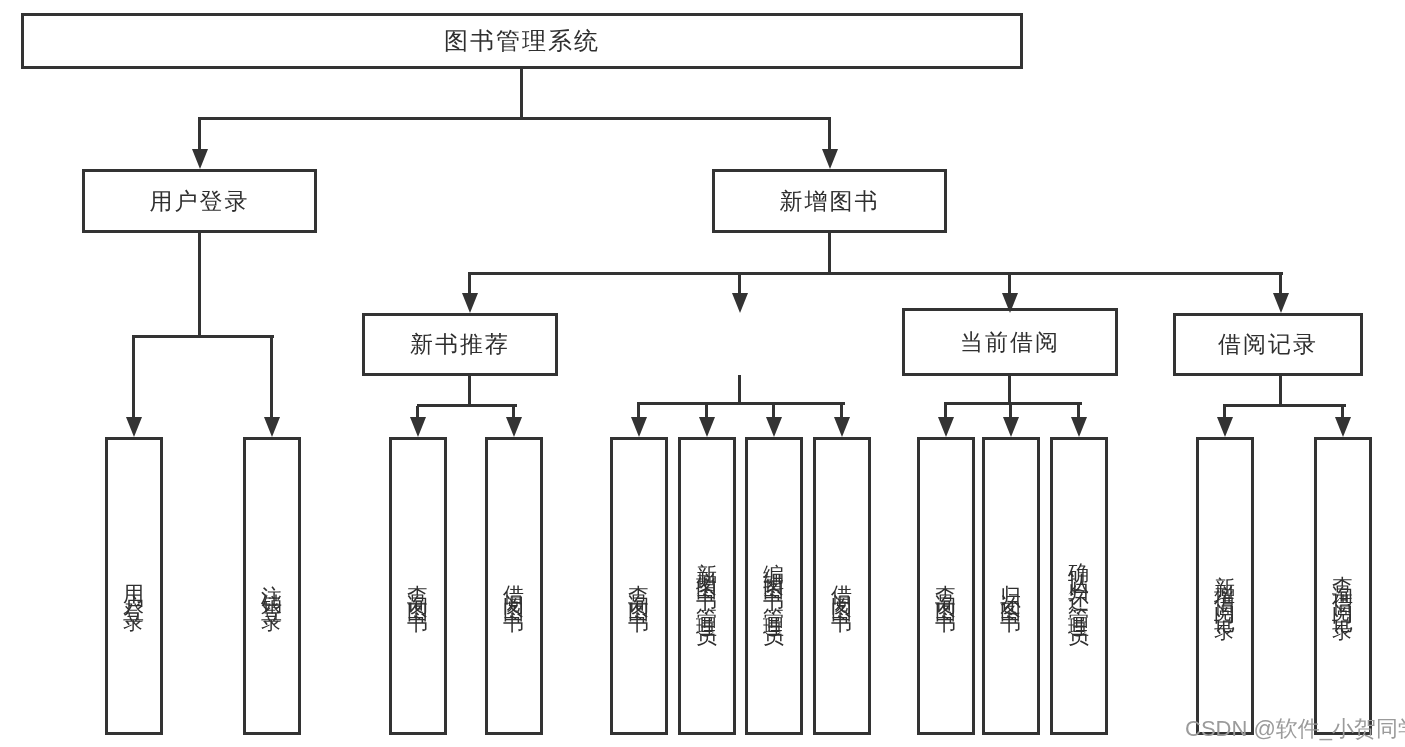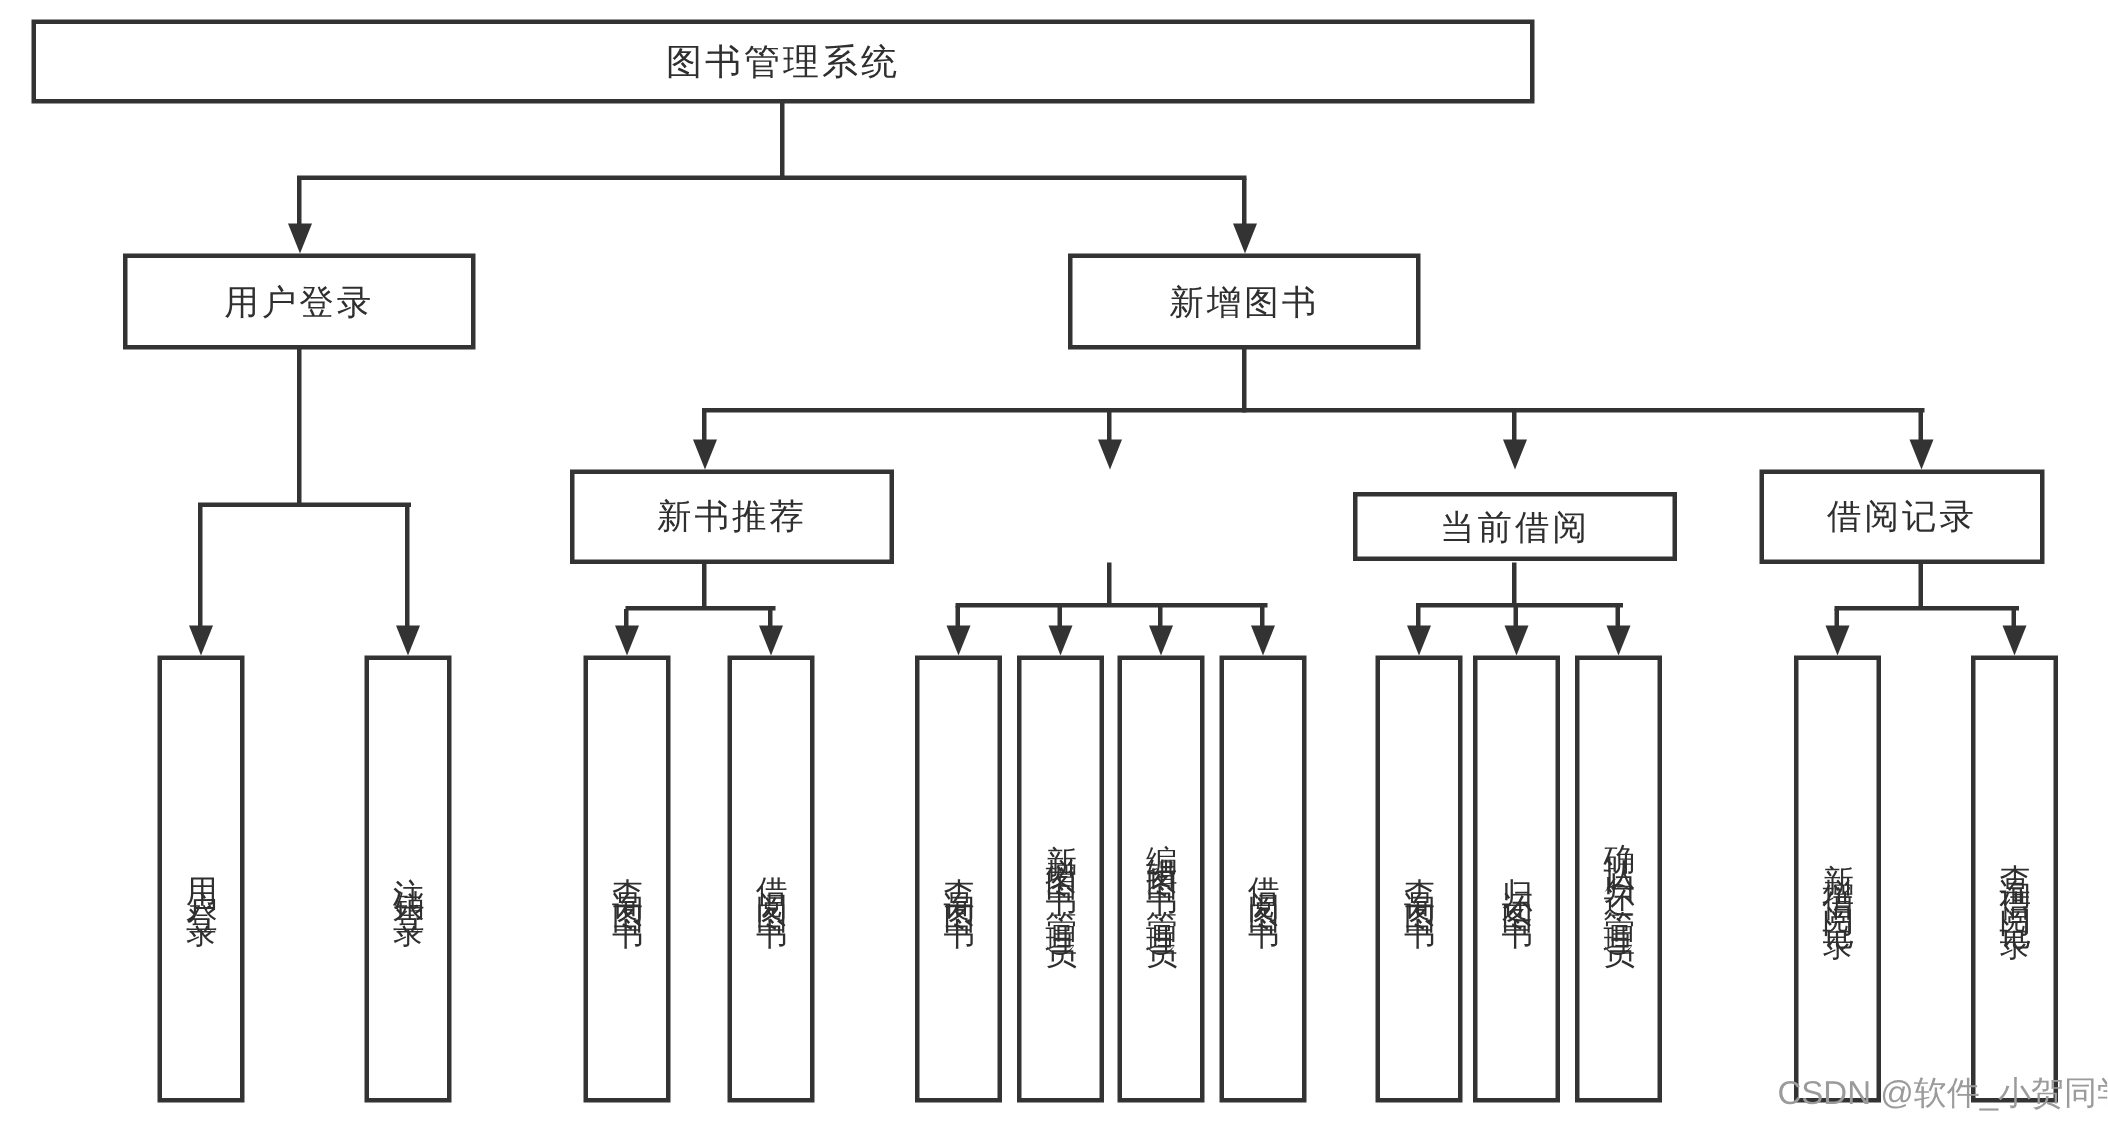--- a/index.html
+++ b/index.html
@@ -70,24 +70,24 @@
     <span>图书管理系统</span>
   </div>
 
   <div class="node hnode" style="left:82px;top:169px;width:235px;height:64px">
     <span>用户登录</span>
   </div>
   <div class="node hnode" style="left:712px;top:169px;width:235px;height:64px">
     <span>新增图书</span>
   </div>
 
-  <div class="node hnode" style="left:380px;top:313px;width:216px;height:63px">
+  <div class="node hnode" style="left:362px;top:313px;width:196px;height:63px">
     <span>新书推荐</span>
   </div>
-  <div class="node hnode" style="left:902px;top:328px;width:216px;height:46px">
+  <div class="node hnode" style="left:902px;top:308px;width:216px;height:68px">
     <span>当前借阅</span>
   </div>
   <div class="node hnode" style="left:1173px;top:313px;width:190px;height:63px">
     <span>借阅记录</span>
   </div>
 
   <div class="node vnode" style="left:105px;top:437px;width:58px;height:298px">
     <span>用户登录</span>
   </div>
   <div class="node vnode" style="left:243px;top:437px;width:58px;height:298px">

